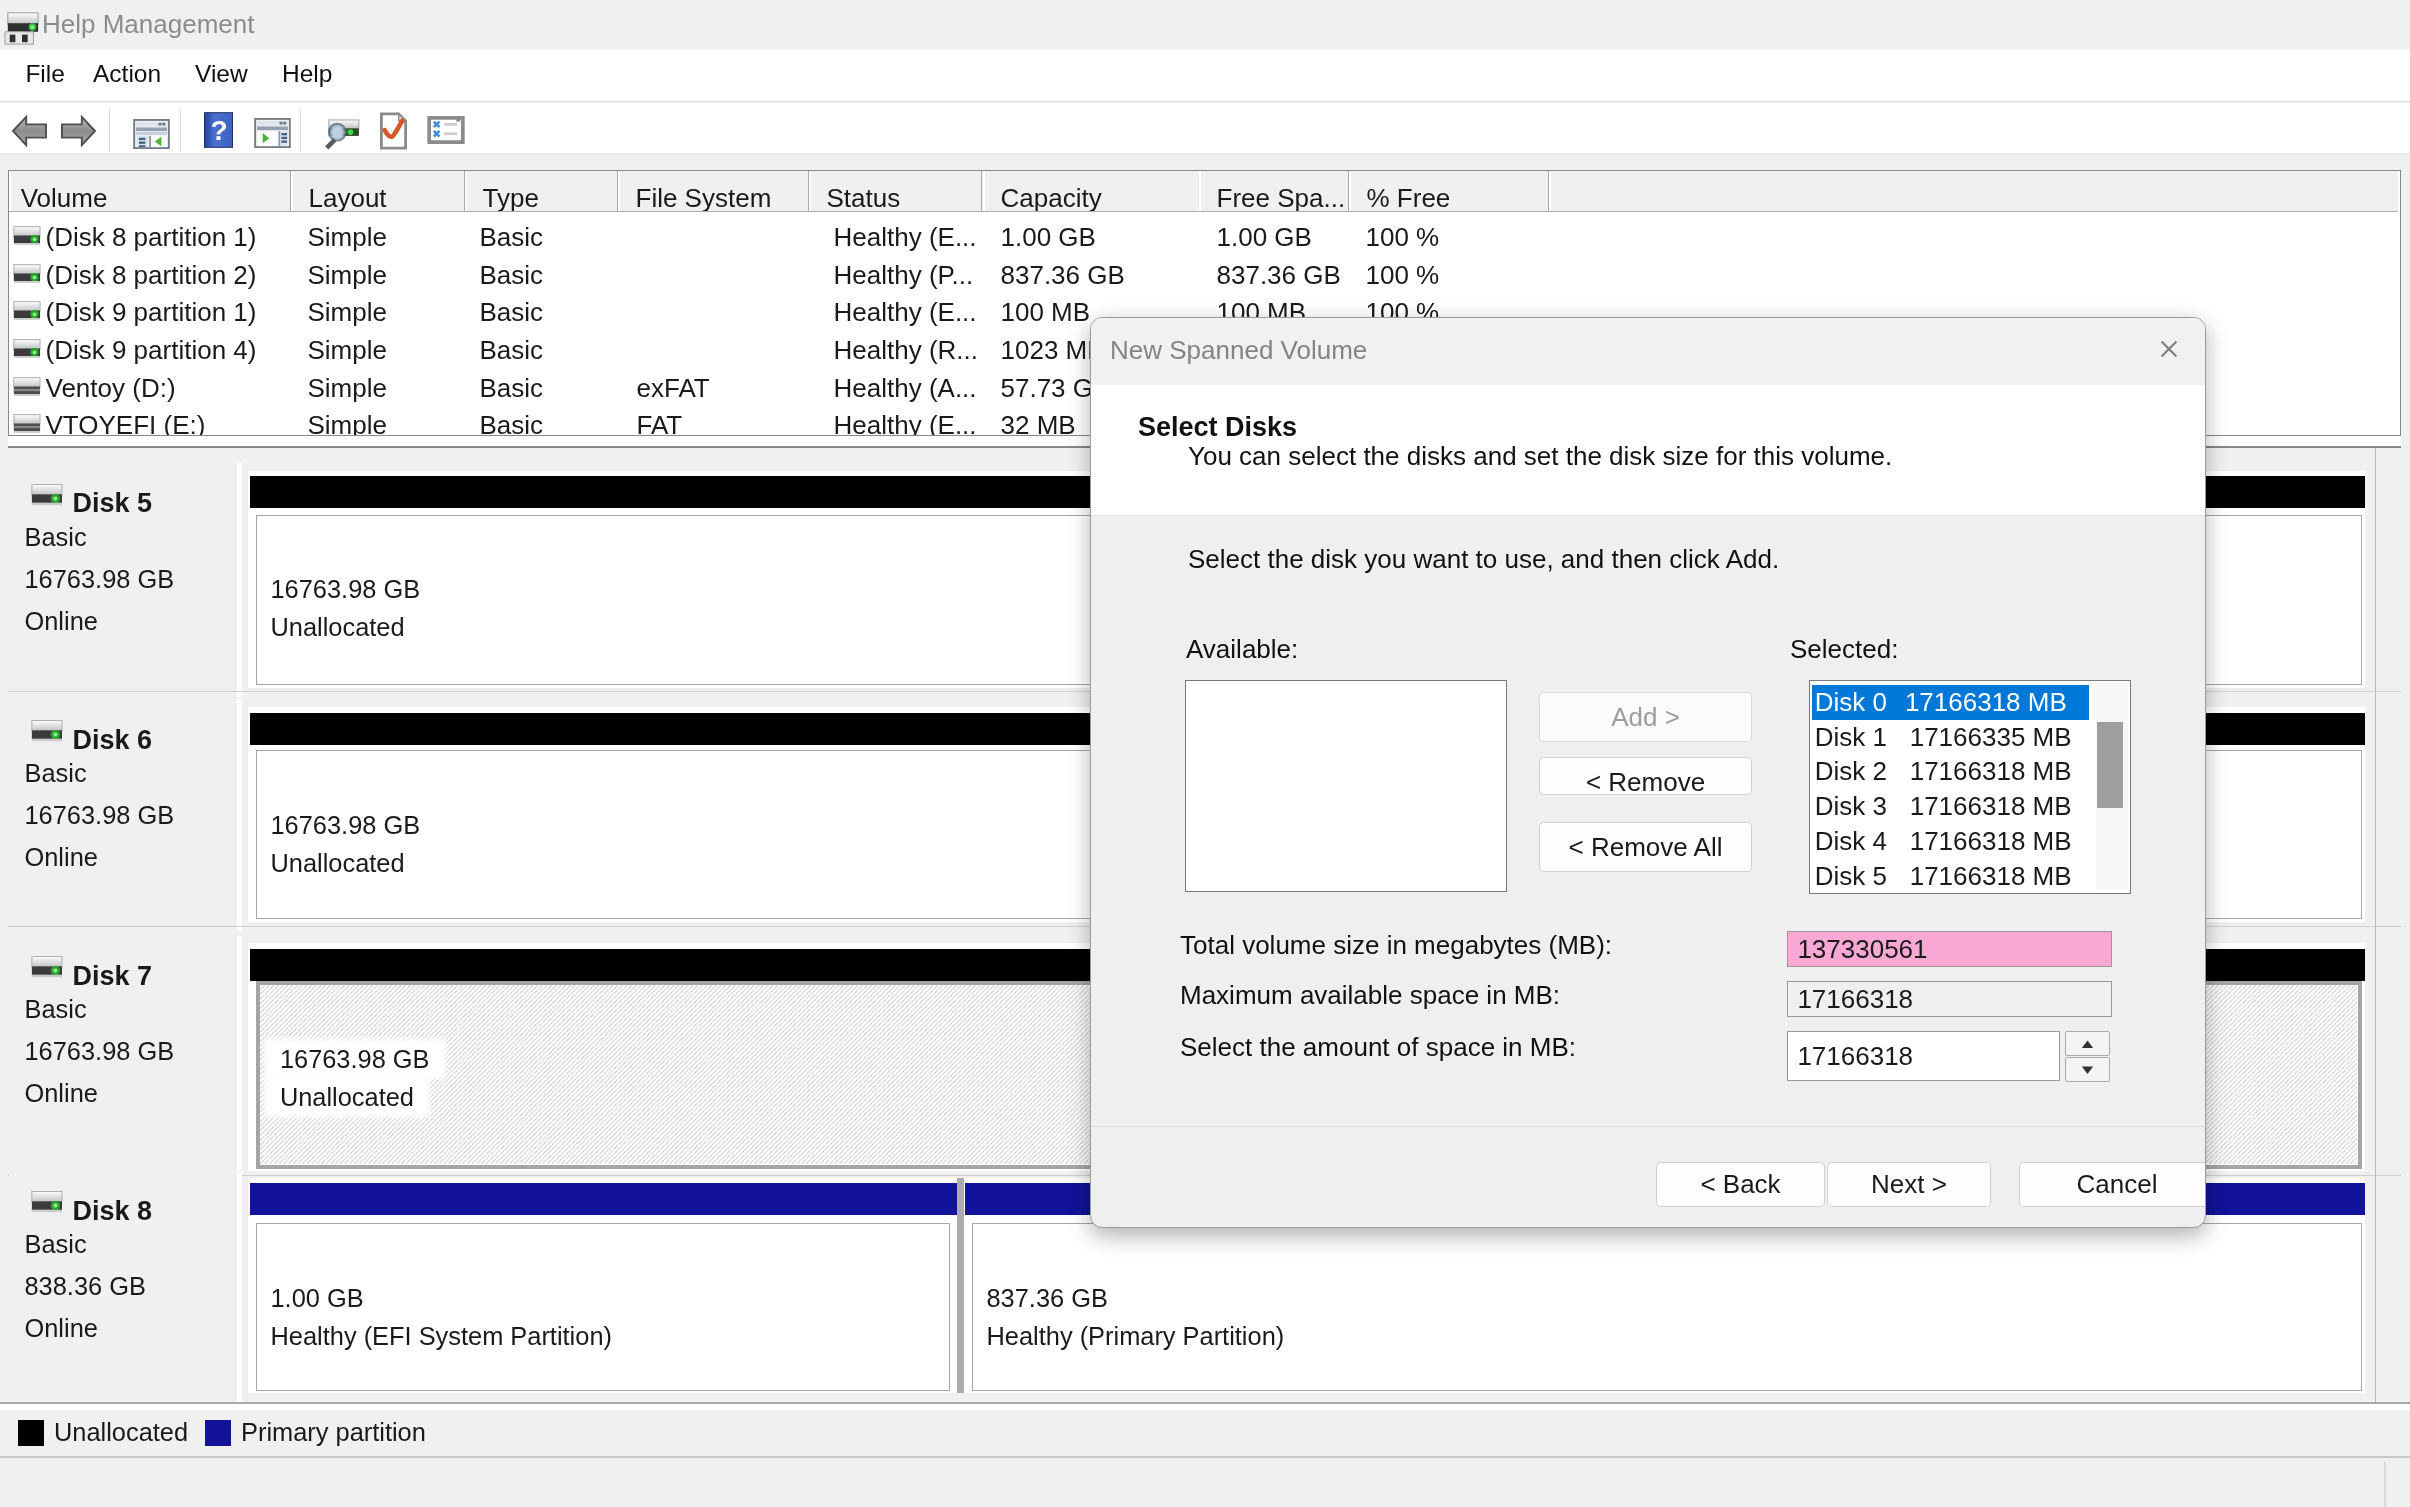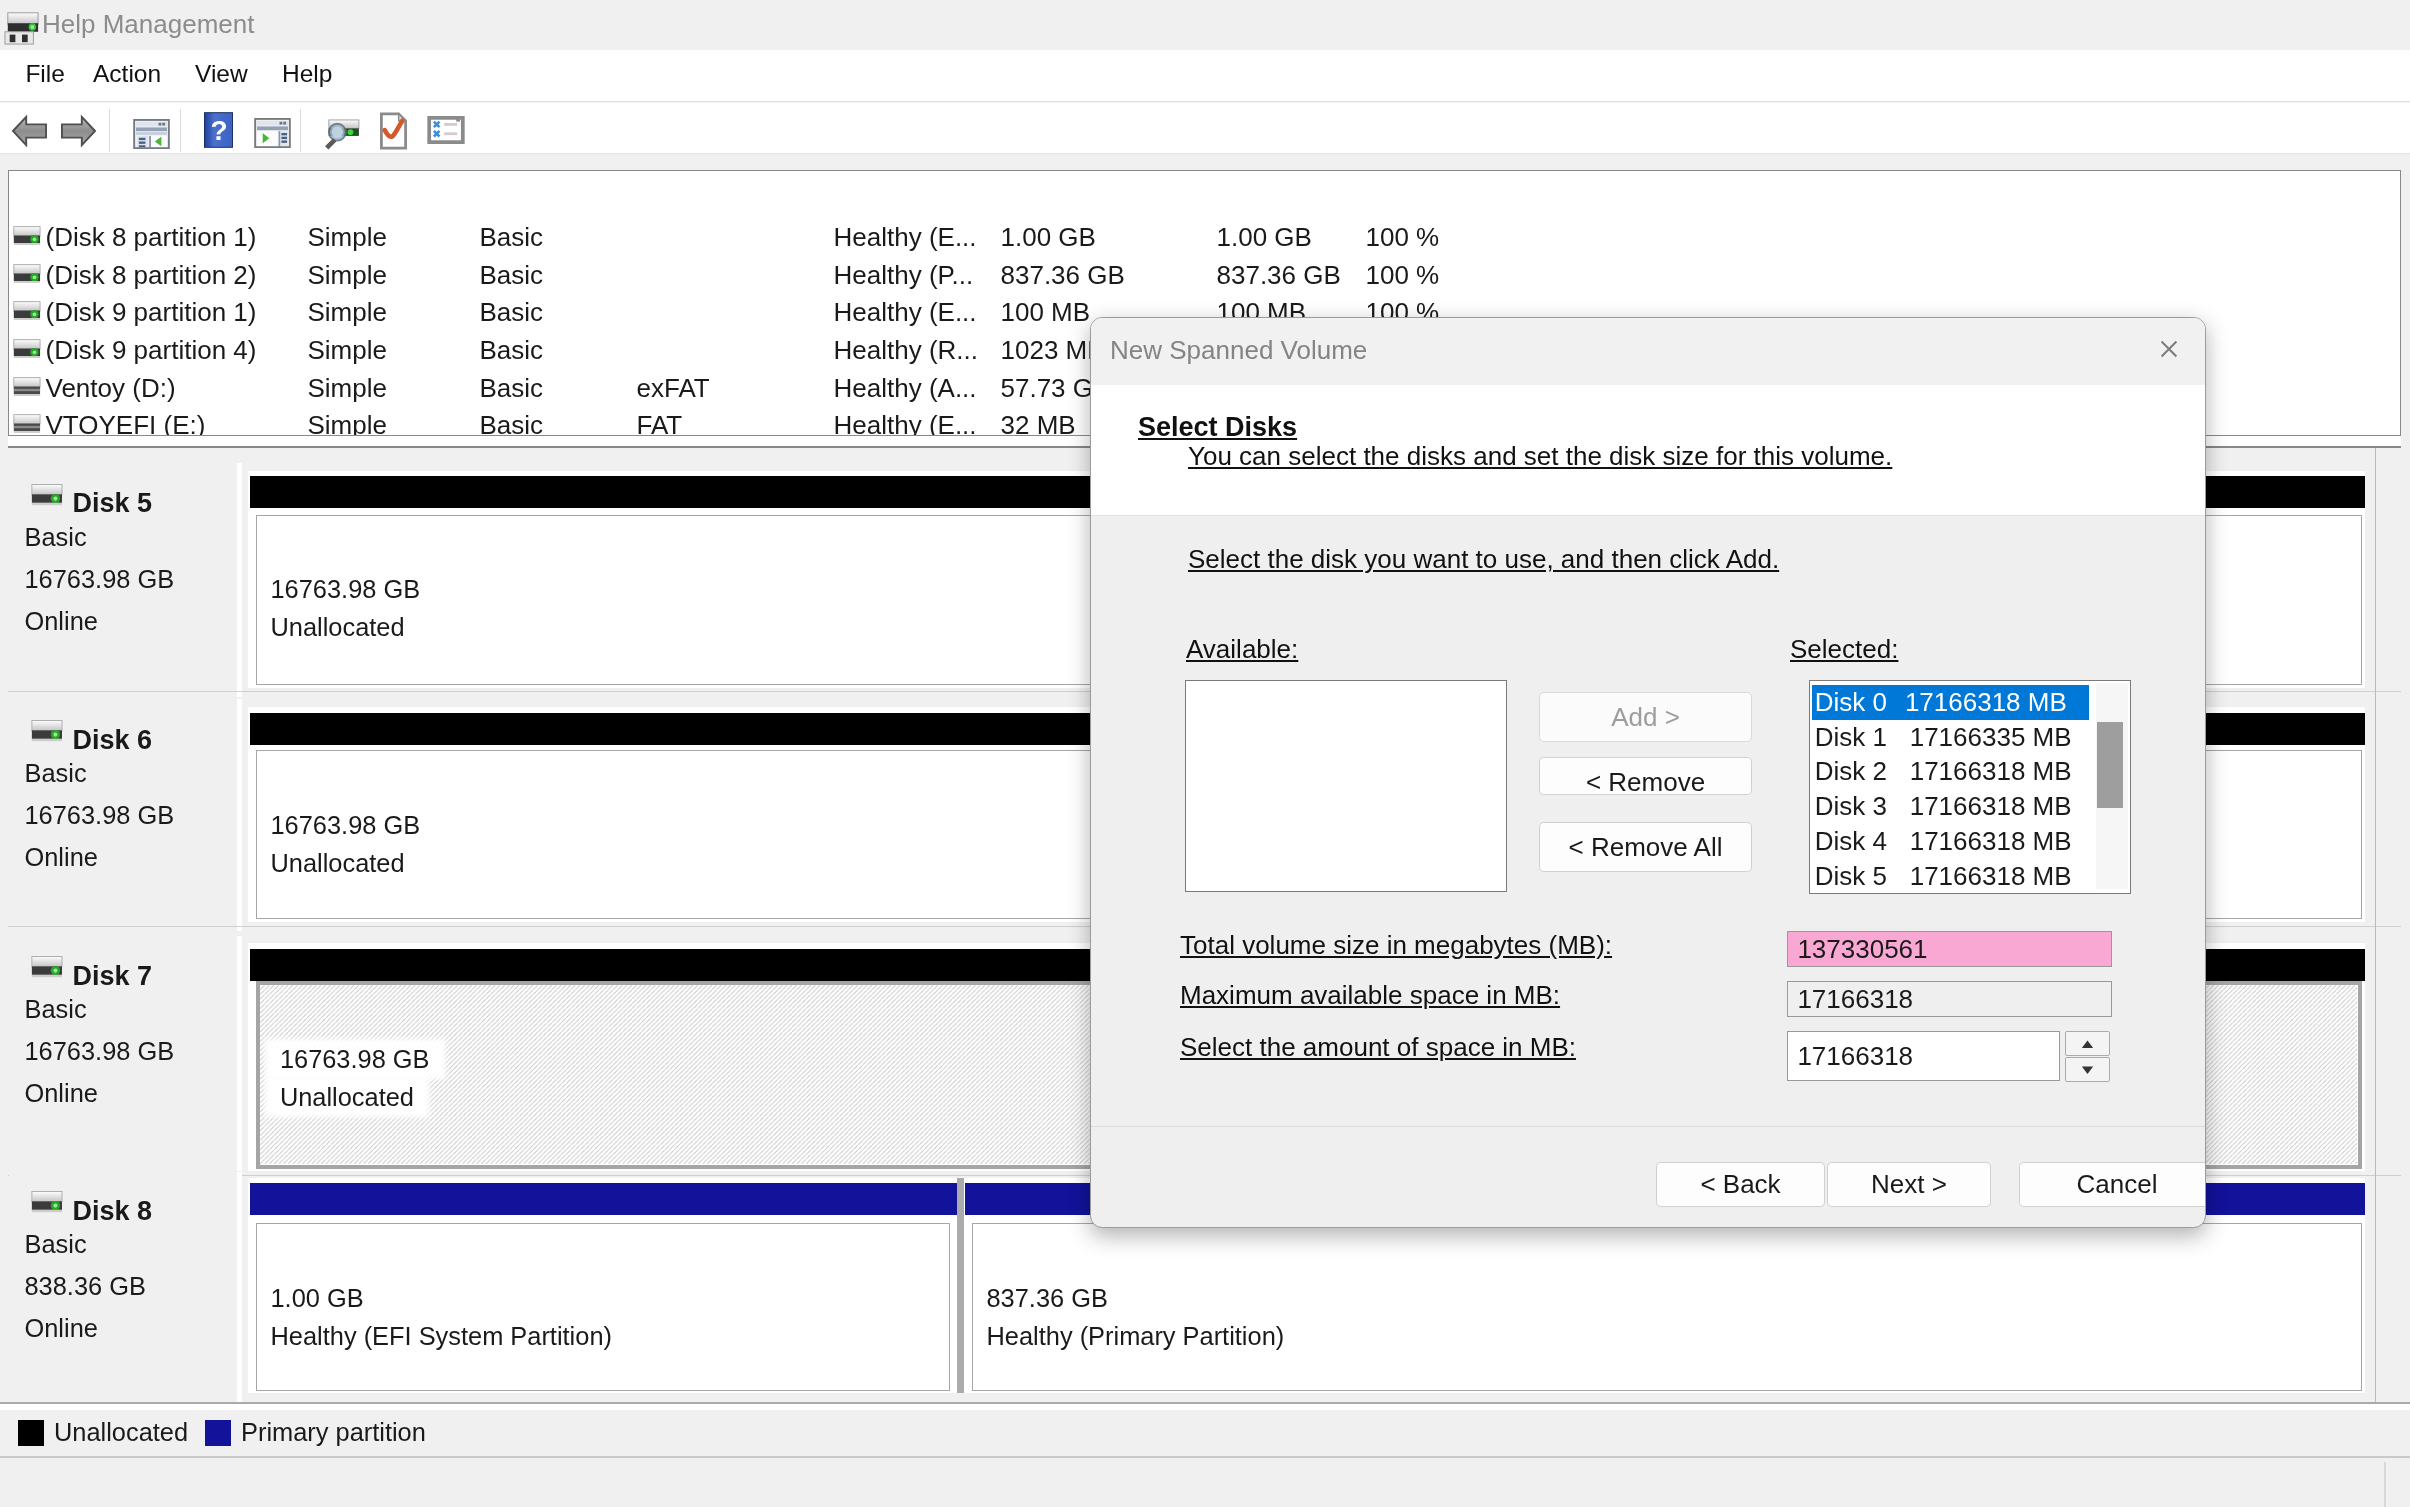--- a/index.html
+++ b/index.html
@@ -37,21 +37,21 @@
 #legend { left:0; top:1410px; width:2411px; height:46px; background:#f0f0f0; }
 #legendline { left:0; top:1456px; width:2411px; height:1.9px; background:#c9c9c9; }
 #statusbar { left:0; top:1458px; width:2411px; height:50px; background:#f0f0f0; }
 .lsq { position:absolute; top:10.4px; width:26px; height:26px; }
 
 
 #dlg { left:1090px; top:317px; width:1116px; height:911px; background:#efefef; border:0.9px solid #9b9b9b; border-radius:12.2px; box-shadow:0 7.5px 22.6px rgba(0,0,0,0.30); overflow:hidden; }
 #dlgtitle { left:0; top:0; width:100%; height:67px; background:#f1f1f1; }
 #dlgtitletext { left:19px; top:17px; font-size:26px; color:#848484; }
 #dlghead { left:0; top:67px; width:100%; height:131px; background:#ffffff; border-bottom:0.9px solid #e2e2e2; }
-.dlgtext { position:absolute; font-size:26px; color:#111;text-decoration:underline; }
+.dlgtext { position:absolute; font-size:26px; color:#111; }
 .listbox { position:absolute; background:#ffffff; border:1.9px solid #7a7a7a; }
 .btn { position:absolute; background:#fdfdfd; border:0.9px solid #d0d0d0; border-radius:4.7px; text-align:center; font-size:26px; color:#1a1a1a; }
 .field { position:absolute; border:0.9px solid #999999; font-size:26px; padding-left:9.4px; }
 </style>
 </head>
 <body>
 
 <div class="abs" id="titlebar"></div>
 <svg class="abs" style="left:3.8px; top:8.5px;" width="36" height="37" viewBox="0 0 38 39">
   <defs>
@@ -162,20 +162,31 @@
     <rect x="2" y="2" width="36" height="26" fill="#ffffff" stroke="#8b8b8b" stroke-width="4"></rect>
     <rect x="31" y="3" width="4" height="3" fill="#8b8b8b"></rect>
     <path d="M7 6 L13 12 M13 6 L7 12" stroke="#3b8edb" stroke-width="2.8"></path>
     <path d="M7 16 L13 22 M13 16 L7 22" stroke="#3b8edb" stroke-width="2.8"></path>
     <rect x="18" y="7.5" width="14" height="3" fill="#d8c9c9"></rect>
     <rect x="18" y="17.5" width="14" height="3" fill="#d8c9c9"></rect>
   </svg>
 </div>
 
 <div class="abs" id="listpane">
+  <div class="abs" id="lvheader">
+    <div class="hcell" style="left:0px; width:282px; padding-left:12.2px;">Volume</div>
+    <div class="hcell" style="left:282px; width:174px;">Layout</div>
+    <div class="hcell" style="left:456px; width:153px;">Type</div>
+    <div class="hcell" style="left:609px; width:191px;">File System</div>
+    <div class="hcell" style="left:800px; width:173px;">Status</div>
+    <div class="hcell" style="left:974px; width:217px;">Capacity</div>
+    <div class="hcell" style="left:1190px; width:150px;">Free Spa...</div>
+    <div class="hcell" style="left:1340px; width:200px;">% Free</div>
+    <div class="hcell" style="left:1540px; width:849px; border-right:none;"></div>
+  </div>
   <div class="lvrow" style="top:47px;">
     <svg class="lvc" style="left:2.8px; top:7.5px;" width="30" height="20" viewBox="0 0 32 21">
       <rect x="3" y="0.5" width="28" height="10" fill="url(#dtop)" stroke="#ababab"></rect>
       <rect x="3" y="10" width="28" height="8" fill="#3b3b3b"></rect>
       <circle cx="25" cy="14" r="4.5" fill="#27a527"></circle>
         <circle cx="25" cy="14" r="2" fill="#90ee90"></circle>
       <rect x="3" y="18" width="28" height="2" fill="#cccccc"></rect>
     </svg>
     <span class="lvc" style="left:37px;">(Disk 8 partition 1)</span>
     <span class="lvc" style="left:299px;">Simple</span>

